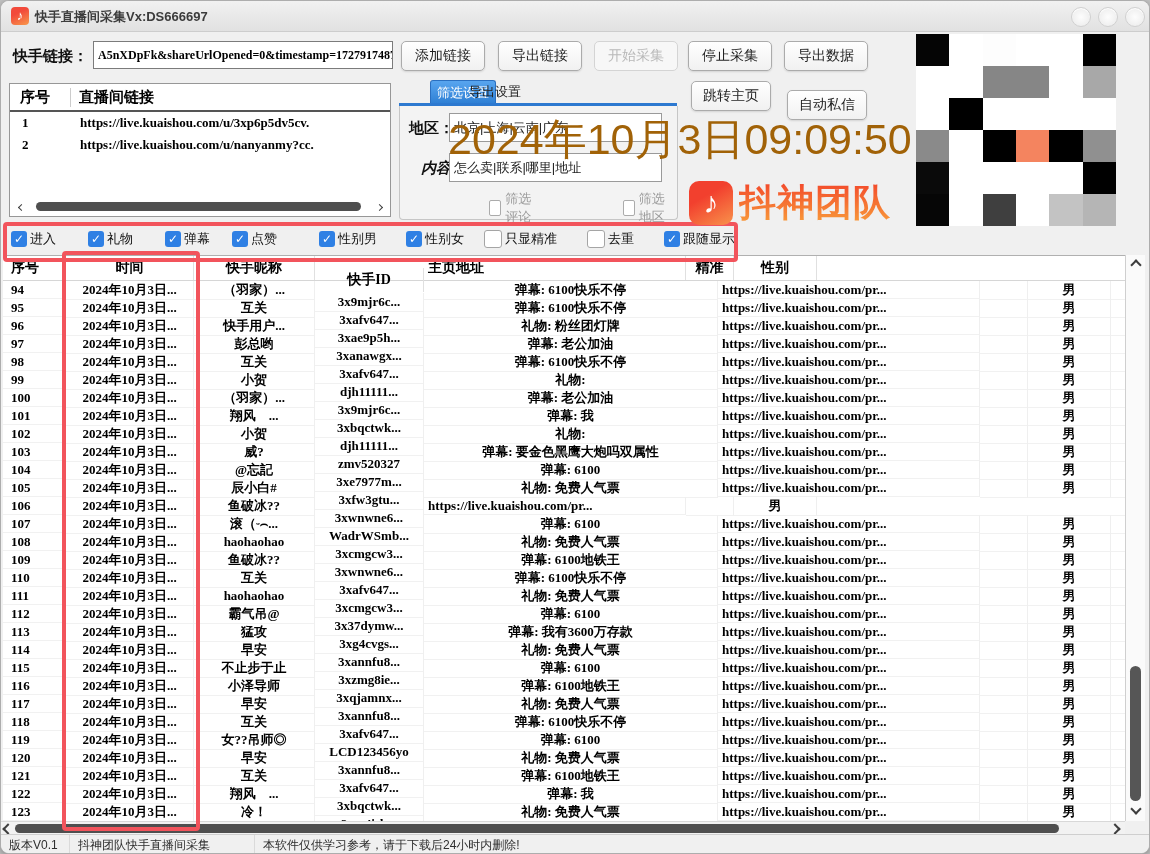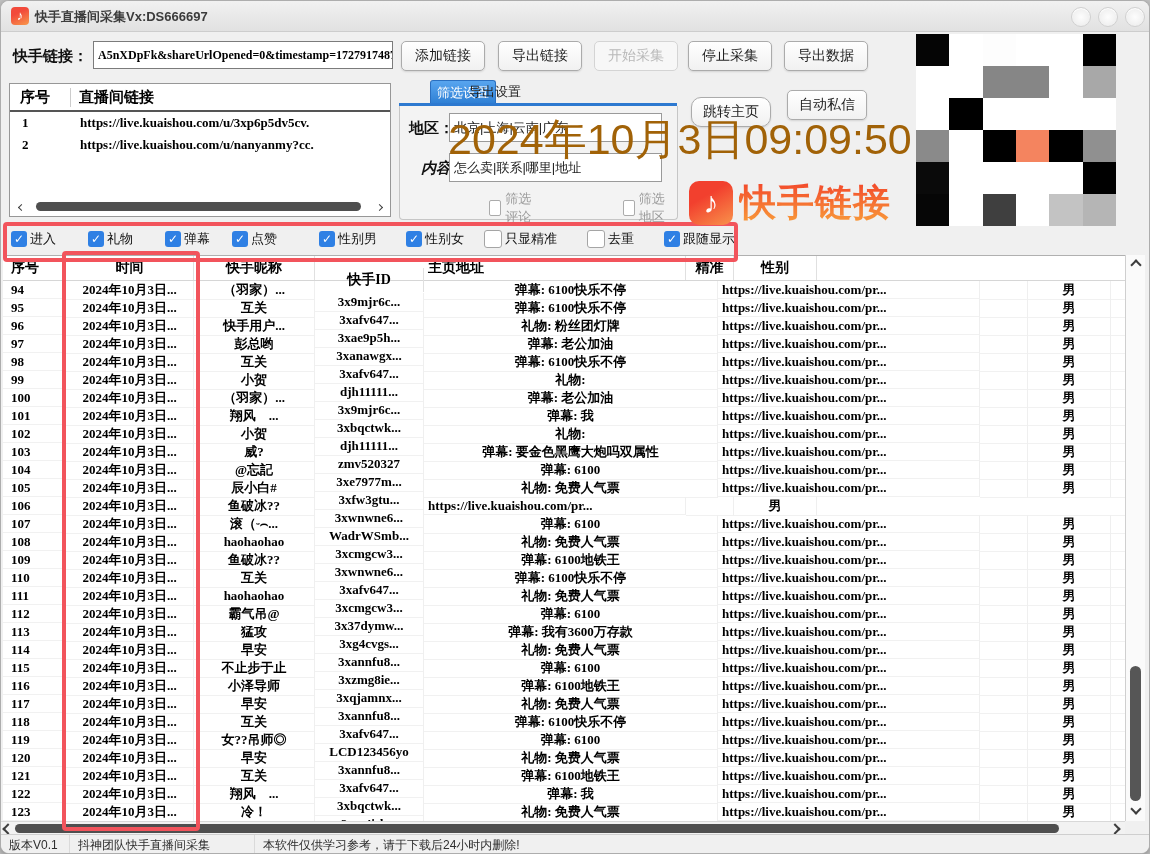--- a/index.html
+++ b/index.html
@@ -124,21 +124,21 @@
     </div>
   </div>
 
   <div id="toolbar">
     <div class="btn toolbar-btn" style="left: 400px;"><span>添加链接</span></div>
       <div class="btn toolbar-btn" style="left: 497px;"><span>导出链接</span></div>
       <div class="btn toolbar-btn disabled" style="left: 593px;"><span>开始采集</span></div>
       <div class="btn toolbar-btn" style="left: 687px;"><span>停止采集</span></div>
       <div class="btn toolbar-btn" style="left: 783px;"><span>导出数据</span></div>
   </div>
-  <div class="btn" style="left:690px;top:96px;width:78px;border-radius:10px;">跳转主页</div>
+  <div class="btn" style="left:690px;top:80px;width:78px;">跳转主页</div>
   <div class="btn" style="left:786px;top:89px;width:78px;">自动私信</div>
 
   <div id="tabbar">
     <div class="tab active" style="left: 398px;"><span>筛选设置</span></div>
       <div class="tab" style="left: 462px;"><span>导出设置</span></div>
   </div>
   <div class="tab-line"></div>
 
   <div class="filter-panel">
     <div class="fp-label" style="left:9px;top:13px;">地区：</div>
@@ -154,21 +154,21 @@
           <span class="fp-box"></span>
           <span>筛选地区</span>
         </span>
     </div>
   </div>
 
   <div class="watermark">2024年10月3日09:09:50</div>
 
   <div class="brand">
     <div class="brand-icon">♪</div>
-    <div class="brand-name">快手链接</div>
+    <div class="brand-name">抖神团队</div>
   </div>
 
   <div class="qr">
       <div style="background: rgb(5, 5, 5);"></div>
       <div style="background: rgb(255, 255, 255);"></div>
       <div style="background: rgb(253, 253, 253);"></div>
       <div style="background: rgb(255, 255, 255);"></div>
       <div style="background: rgb(255, 255, 255);"></div>
       <div style="background: rgb(0, 0, 0);"></div>
       <div style="background: rgb(255, 255, 255);"></div>

